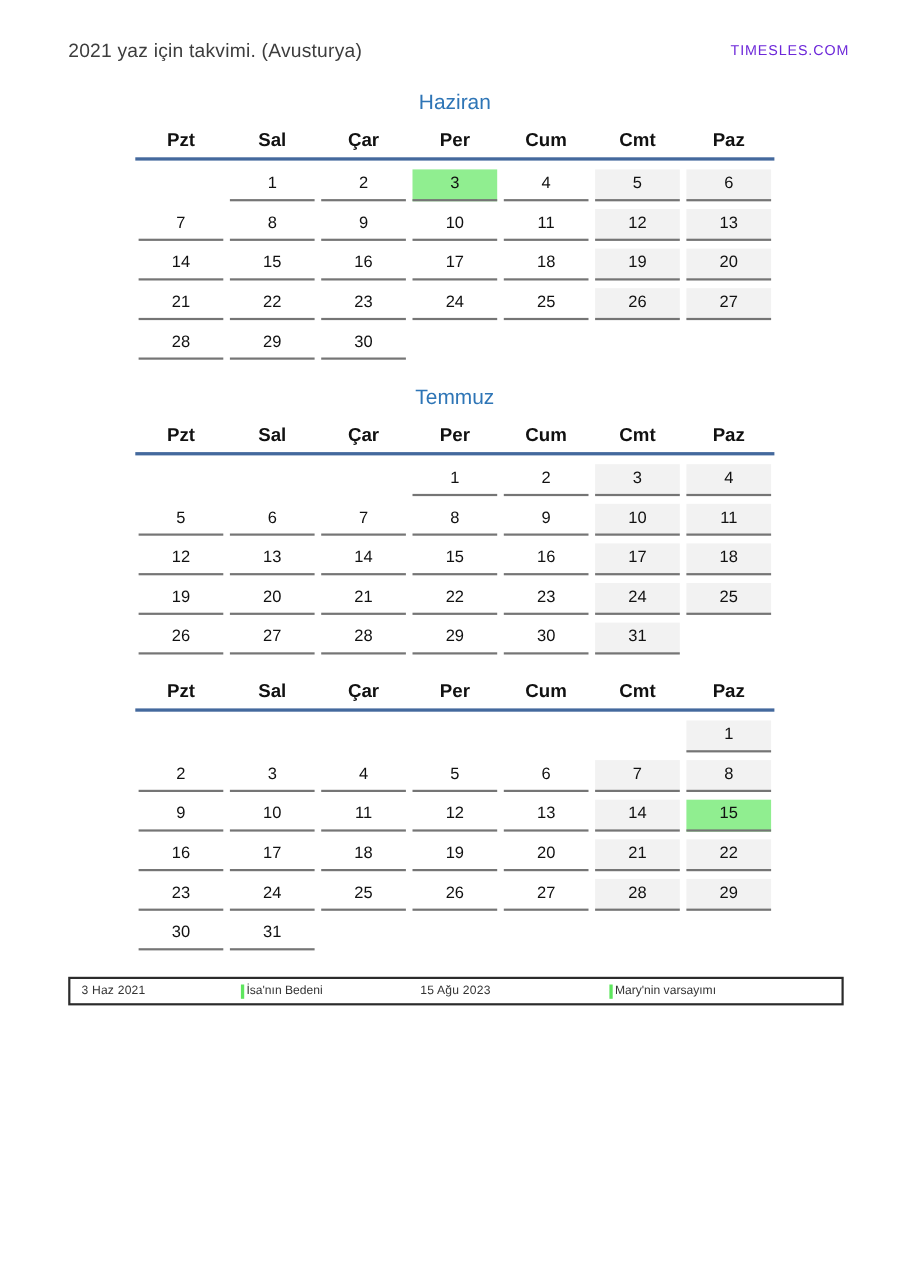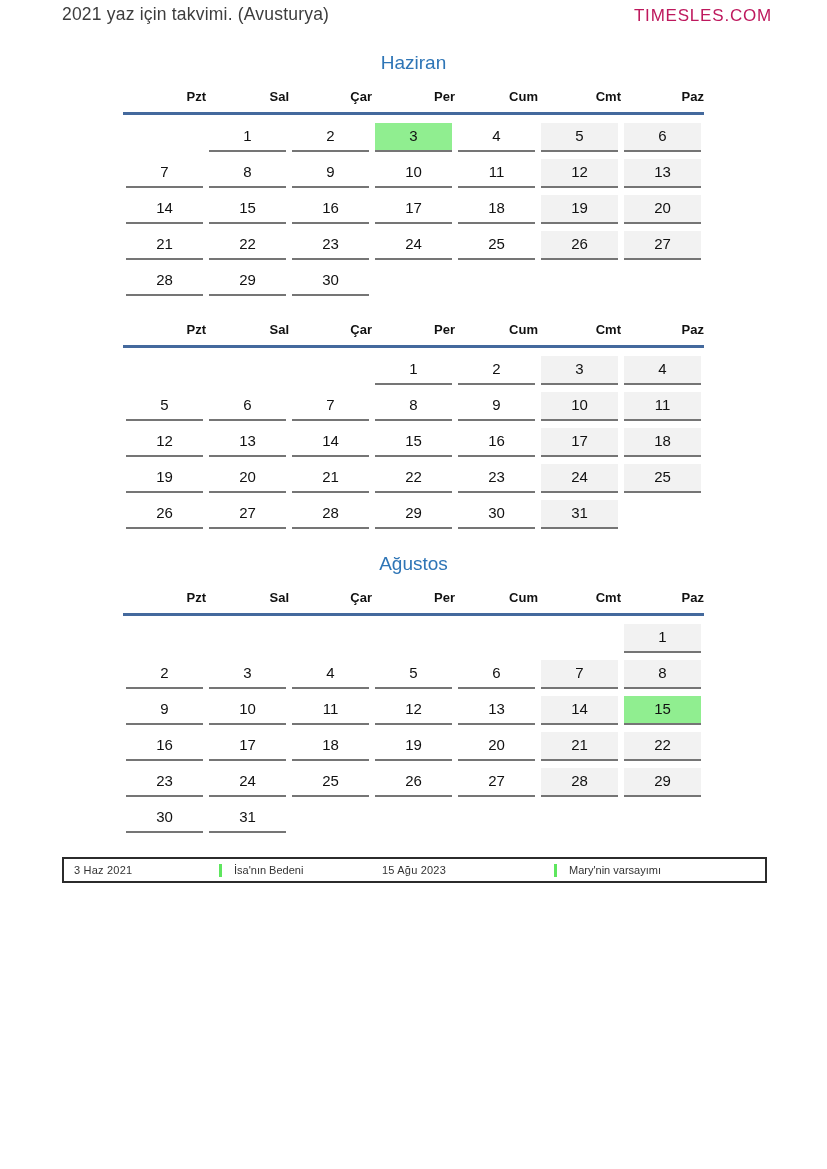--- a/index.html
+++ b/index.html
@@ -8,32 +8,32 @@
     width: 827px; height: 1169px;
     font-family: "Liberation Sans", "DejaVu Sans", sans-serif;
     color: #1a1a1a;
     overflow: hidden;
     position: relative;
   }
   .page-header {
     display: flex;
     justify-content: space-between;
     align-items: flex-start;
-    padding: 4px 55px 0 62px;
+    padding: 36px 55px 0 62px;
   }
   .page-title {
     font-size: 17.5px;
     font-weight: 400;
     color: #3d3d3d;
     letter-spacing: 0.2px;
   }
   .brand-link {
-    font-size: 17px;
+    font-size: 13px;
     font-weight: 500;
-    color: #be185d;
+    color: #6d28d9;
     letter-spacing: 0.8px;
     text-decoration: none;
     margin-top: 2px;
     margin-left: 44px;
   }
   .months-wrap { margin-top: 26px; }
   .month {
     width: 581px;
     margin-left: 123px;
     margin-bottom: 17px;
@@ -45,22 +45,22 @@
     color: #2e75b6;
     line-height: 22px;
     margin-bottom: 13px;
   }
   .weekday-row {
     display: grid;
     grid-template-columns: repeat(7, 83px);
     height: 20px;
   }
   .weekday-label {
-    text-align: right;
-    font-size: 13px;
+    text-align: center;
+    font-size: 17px;
     font-weight: 600;
     color: #111;
     line-height: 20px;
   }
   .header-rule {
     height: 3px;
     background: #44699d;
     margin-top: 5px;
   }
   .weeks { margin-top: 8px; }
@@ -91,21 +91,21 @@
     height: 26px;
     margin: 10px 0 0 62px;
     border: 2px solid #2b2b2b;
     display: grid;
     grid-template-columns: 145px 163px 172px 1fr;
     align-items: center;
     padding: 0 10px;
     font-size: 11px;
     color: #333;
   }
-  .legend-item { display: flex; align-items: center; gap: 12px; }
+  .legend-item { display: flex; align-items: center; gap: 2px; }
   .legend-swatch {
     width: 3px; height: 13px;
     background: #5ee65e;
     flex: 0 0 auto;
   }
   .legend-date { letter-spacing: 0.2px; }
 </style>
 </head>
 <body>
 
@@ -169,20 +169,21 @@
           <span class="day-cell">29</span>
           <span class="day-cell">30</span>
           <span class="day-cell empty"></span>
           <span class="day-cell empty"></span>
           <span class="day-cell empty"></span>
           <span class="day-cell empty"></span>
         </div>
       </div>
     </section>
     <section class="month">
+      <h2 class="month-title">Temmuz</h2>
       <div class="weekday-row">
         <span class="weekday-label">Pzt</span>
         <span class="weekday-label">Sal</span>
         <span class="weekday-label">Çar</span>
         <span class="weekday-label">Per</span>
         <span class="weekday-label">Cum</span>
         <span class="weekday-label">Cmt</span>
         <span class="weekday-label">Paz</span>
       </div>
       <div class="header-rule"></div>
@@ -228,21 +229,20 @@
           <span class="day-cell">27</span>
           <span class="day-cell">28</span>
           <span class="day-cell">29</span>
           <span class="day-cell">30</span>
           <span class="day-cell weekend">31</span>
           <span class="day-cell empty"></span>
         </div>
       </div>
     </section>
     <section class="month">
-      <h2 class="month-title">Ağustos</h2>
       <div class="weekday-row">
         <span class="weekday-label">Pzt</span>
         <span class="weekday-label">Sal</span>
         <span class="weekday-label">Çar</span>
         <span class="weekday-label">Per</span>
         <span class="weekday-label">Cum</span>
         <span class="weekday-label">Cmt</span>
         <span class="weekday-label">Paz</span>
       </div>
       <div class="header-rule"></div>

